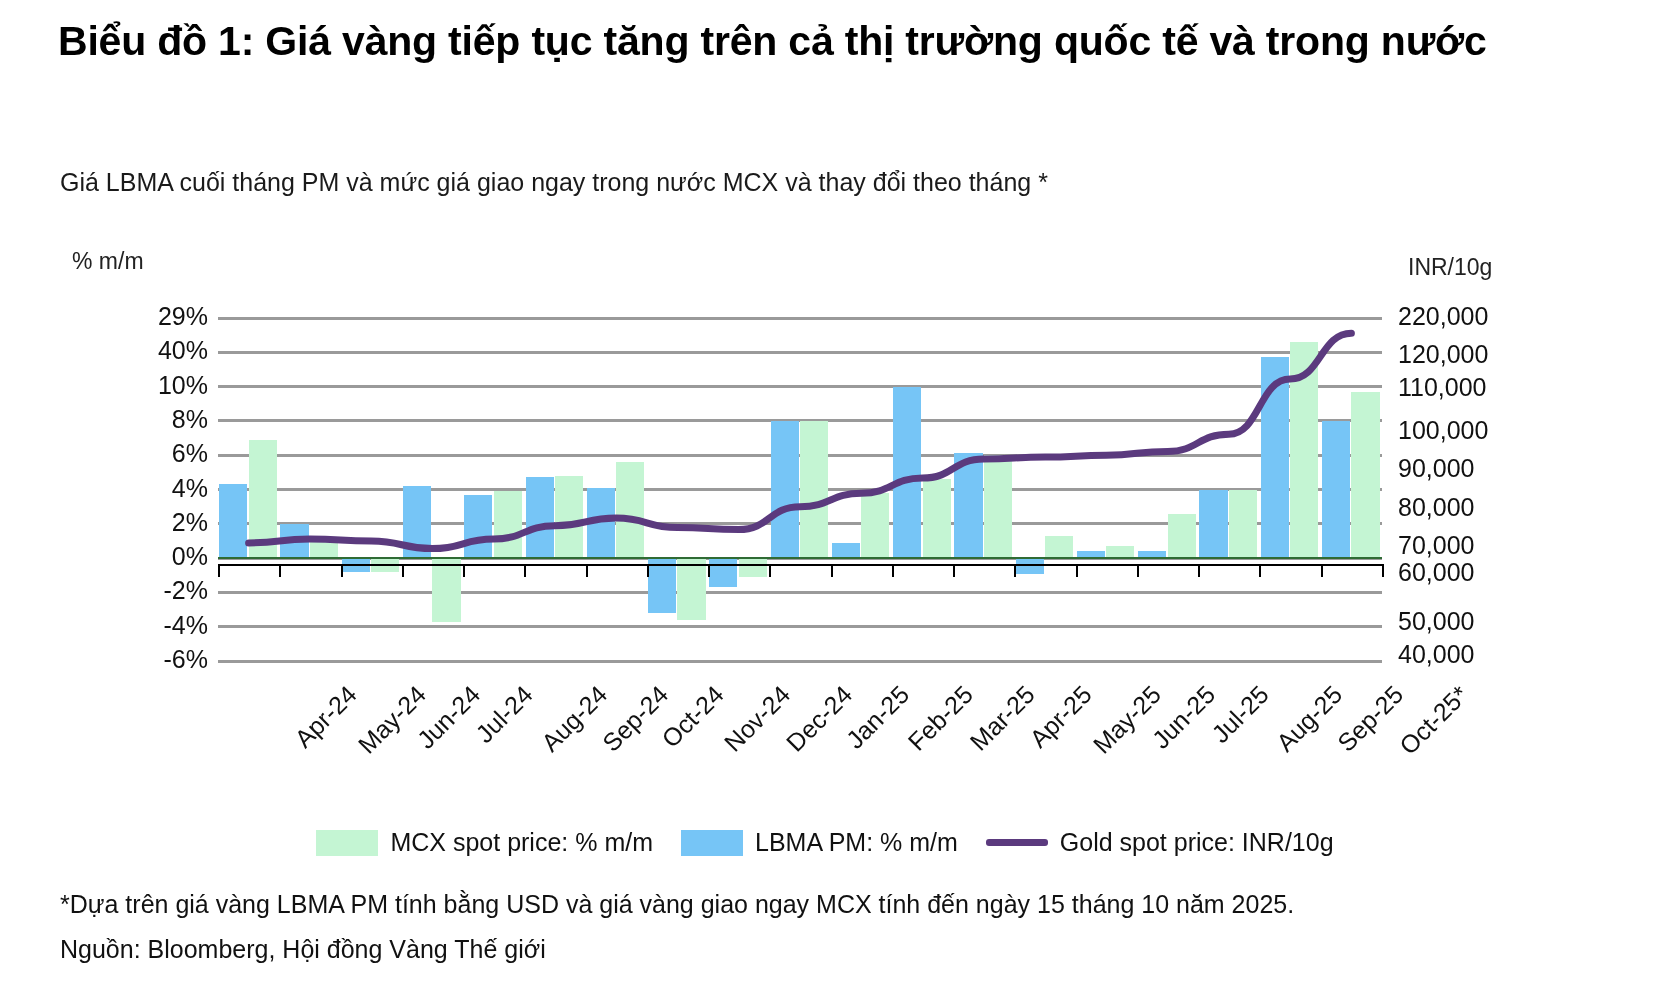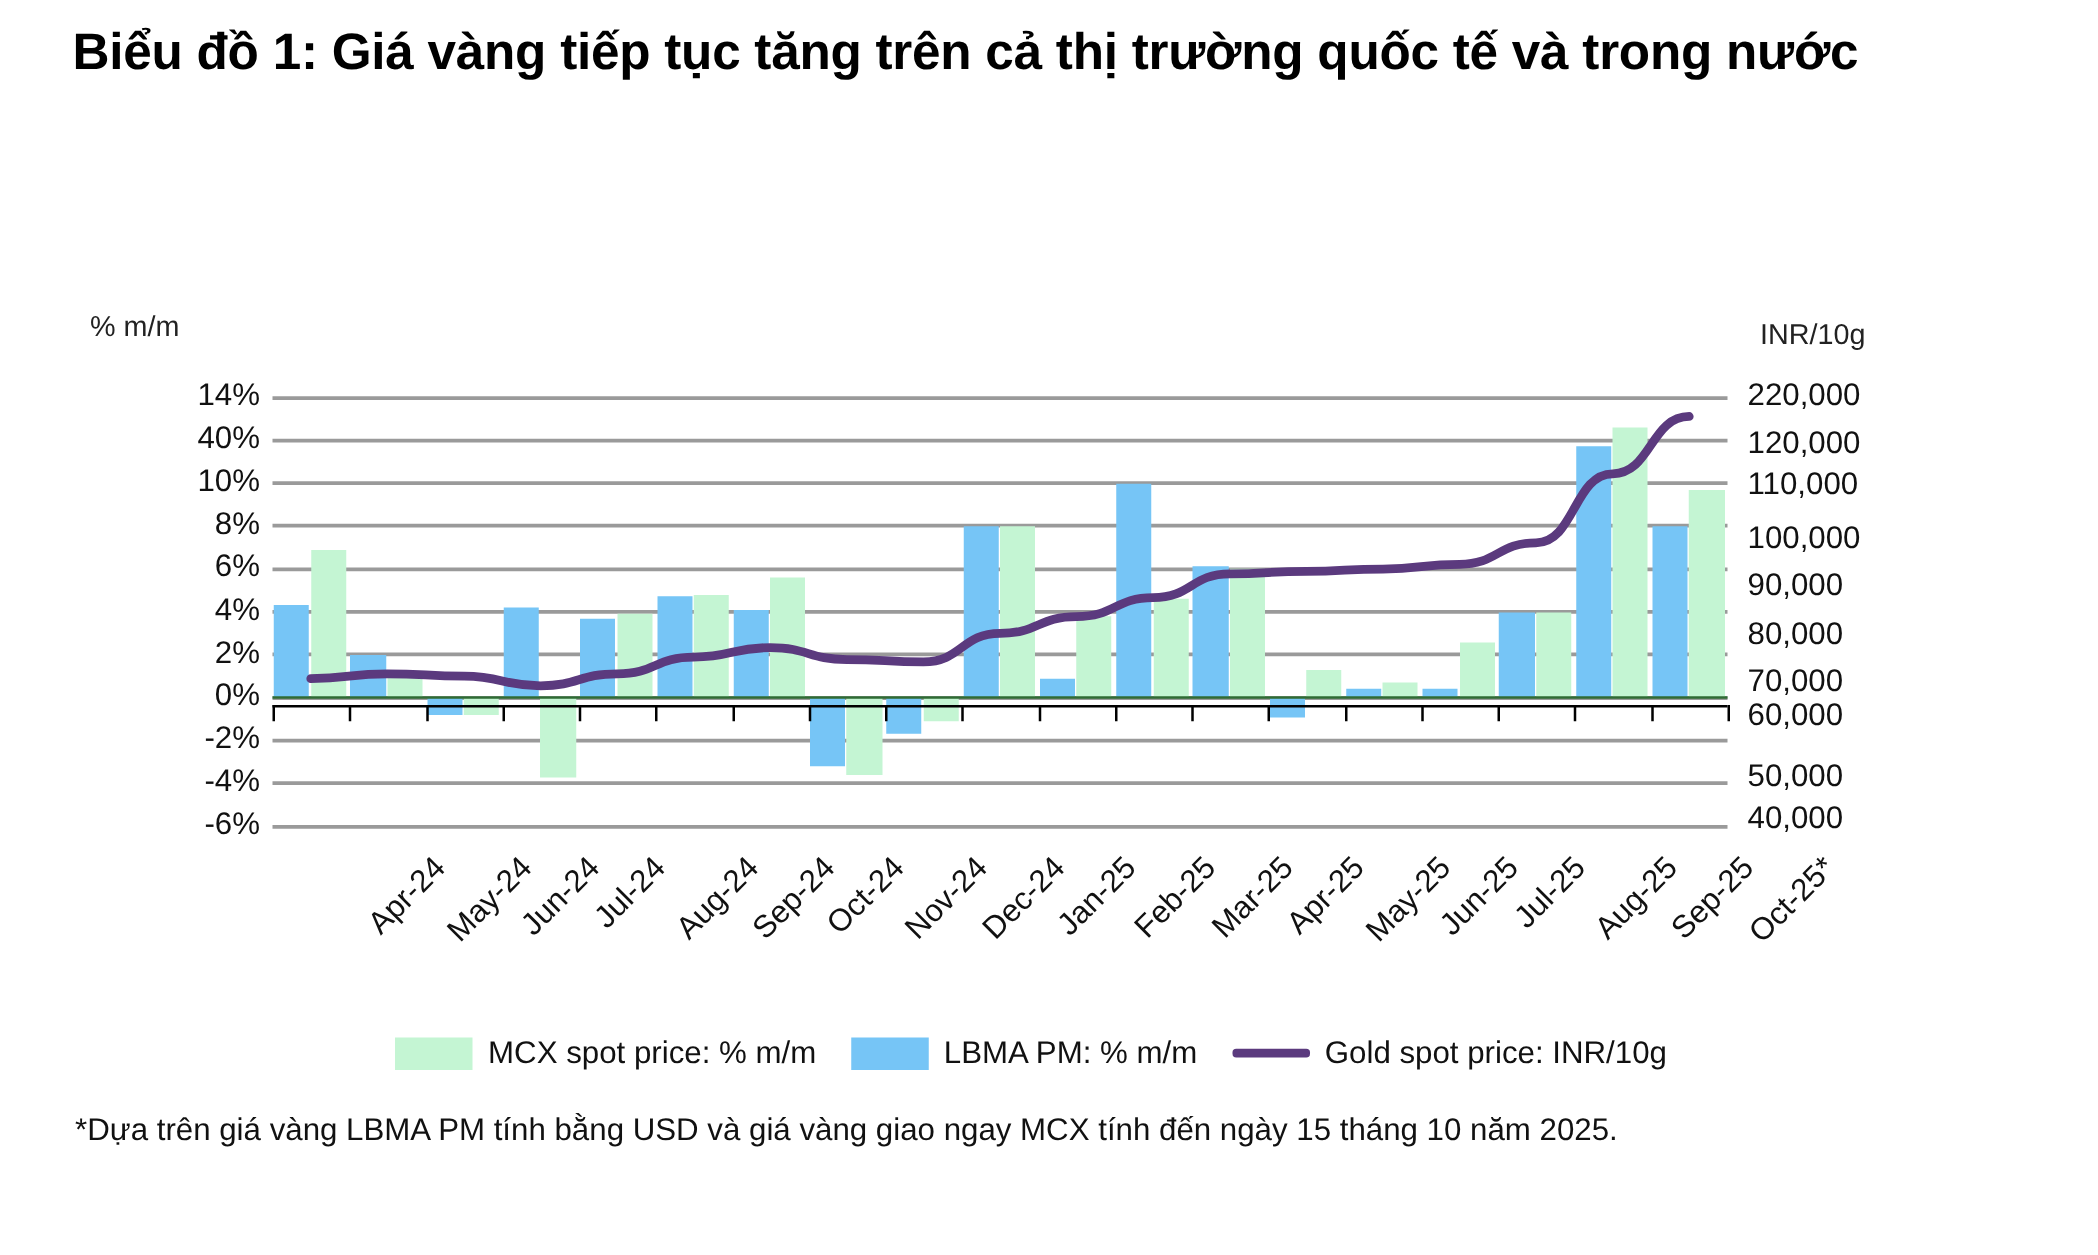--- a/index.html
+++ b/index.html
@@ -110,26 +110,27 @@
     position:absolute; left:60px; top:935px; width:1560px;
     font-size:25px; color:#111111;
   }
 </style>
 </head>
 <body>
 
 <div class="page">
 
   <div class="title">Biểu đồ 1: Giá vàng tiếp tục tăng trên cả thị trường quốc tế và trong nước</div>
+  <div class="subtitle">Giá LBMA cuối tháng PM và mức giá giao ngay trong nước MCX và thay đổi theo tháng *</div>
 
   <div class="unit-left">% m/m</div>
   <div class="unit-right">INR/10g</div>
 
   <div class="ylabels-left">
-      <div class="ylab" style="top: -16px;">14%</div>
+      <div class="ylab" style="top: -16px;">29%</div>
       <div class="ylab" style="top: 18.3px;">40%</div>
       <div class="ylab" style="top: 52.6px;">10%</div>
       <div class="ylab" style="top: 86.9px;">8%</div>
       <div class="ylab" style="top: 121.2px;">6%</div>
       <div class="ylab" style="top: 155.5px;">4%</div>
       <div class="ylab" style="top: 189.8px;">2%</div>
       <div class="ylab" style="top: 224.1px;">0%</div>
       <div class="ylab" style="top: 258.4px;">-2%</div>
       <div class="ylab" style="top: 292.7px;">-4%</div>
       <div class="ylab" style="top: 327px;">-6%</div>
@@ -299,13 +300,14 @@
         <div class="leg-swatch" style="background: rgb(118, 197, 246);"></div>
         <div class="leg-text">LBMA PM: % m/m</div>
       </div>
       <div class="leg-item">
         <div class="leg-line" style="background: rgb(91, 58, 126);"></div>
         <div class="leg-text">Gold spot price: INR/10g</div>
       </div>
     </div>
 
   <div class="foot1">*Dựa trên giá vàng LBMA PM tính bằng USD và giá vàng giao ngay MCX tính đến ngày 15 tháng 10 năm 2025.</div>
+  <div class="foot2">Nguồn: Bloomberg, Hội đồng Vàng Thế giới</div>
 </div>
 
 </body></html>

